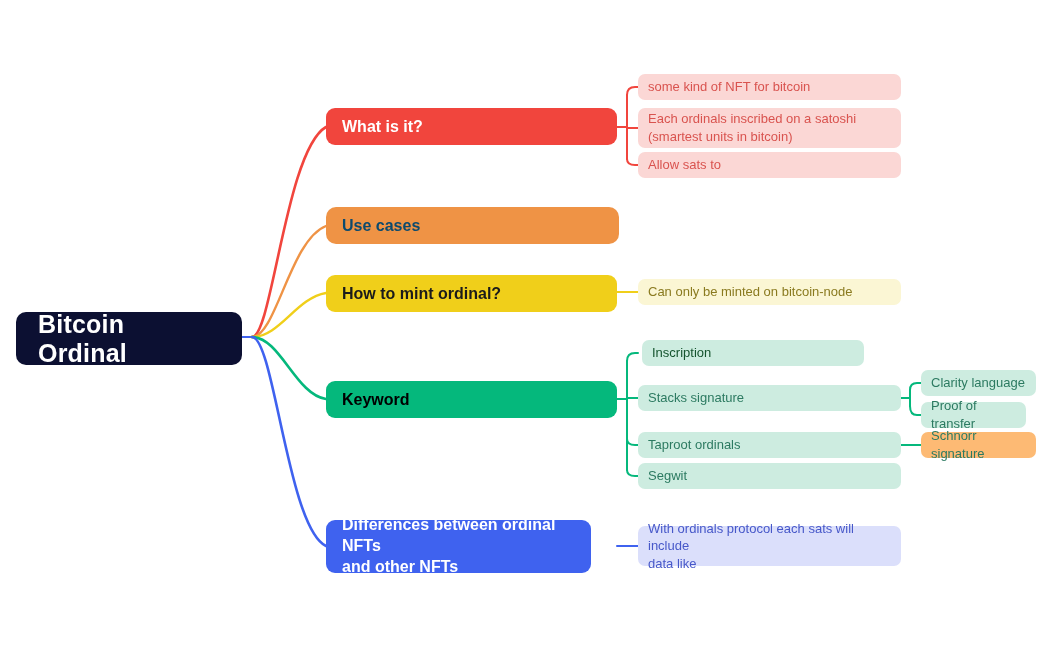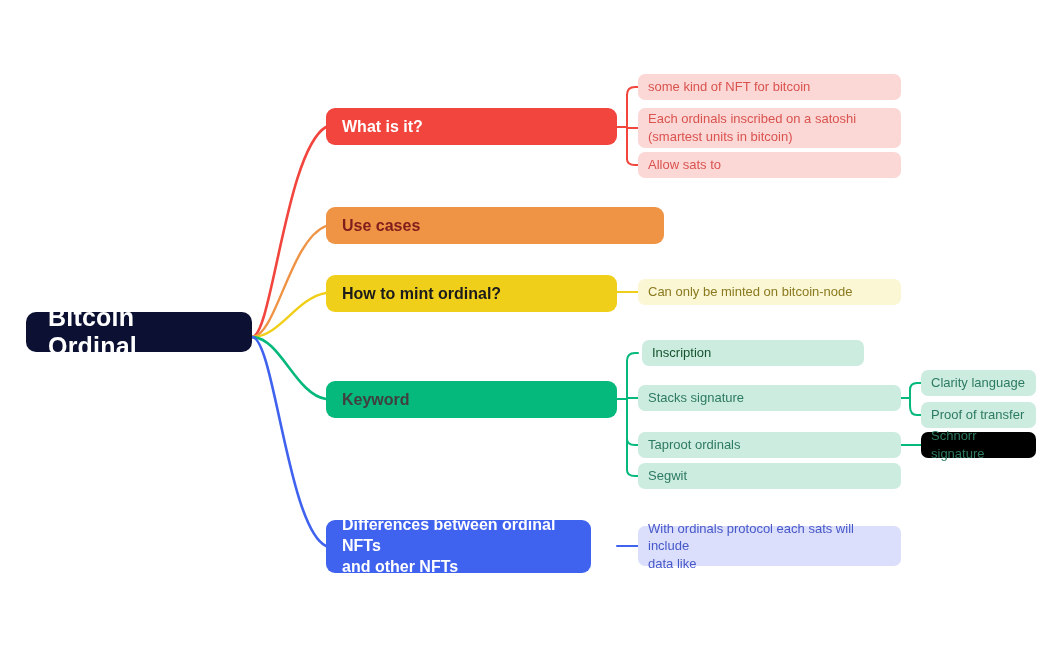--- a/index.html
+++ b/index.html
@@ -104,68 +104,68 @@
     <path d="M901,398 L910,398" stroke="#05b87c" stroke-width="2" fill="none" stroke-linecap="round"></path>
     <path d="M910,390 L910,406" stroke="#05b87c" stroke-width="2" fill="none" stroke-linecap="round"></path>
     <path d="M910,390 Q910,383 917,383 L921,383" stroke="#05b87c" stroke-width="2" fill="none" stroke-linecap="round"></path>
     <path d="M910,406 Q910,415 917,415 L921,415" stroke="#05b87c" stroke-width="2" fill="none" stroke-linecap="round"></path>
 
     <path d="M901,445 L921,445" stroke="#05b87c" stroke-width="2" fill="none" stroke-linecap="round"></path>
 
     <path d="M617,546 L638,546" stroke="#3f62ef" stroke-width="2" fill="none" stroke-linecap="round"></path>
   </svg>
 
-  <div class="node node-root" style="left:26px; top:312px; width:226px; height:40px;border-radius:10px;">
+  <div class="node node-root" style="left:16px; top:312px; width:226px; height:53px;border-radius:10px;">
     <span>Bitcoin Ordinal</span>
   </div>
 
   <div class="node node-topic" style="left:326px; top:108px; width:291px; height:37px; background:#f1453d; color:#ffffff;">
     <span>What is it?</span>
   </div>
   <div class="node node-leaf" style="left:638px; top:74px; width:263px; height:26px; background:#fbd7d5; color:#d9534f;">
     <span>some kind of NFT for bitcoin</span>
   </div>
   <div class="node node-leaf multiline" style="left:638px; top:108px; width:263px; height:40px; background:#fbd7d5; color:#d9534f;">
     <span style="white-space:pre-line;">Each ordinals inscribed on a satoshi
 (smartest units in bitcoin)</span>
   </div>
   <div class="node node-leaf" style="left:638px; top:152px; width:263px; height:26px; background:#fbd7d5; color:#d9534f;">
     <span>Allow sats to</span>
   </div>
 
-  <div class="node node-topic" style="left:326px; top:207px; width:338px; height:37px; background:#ef9345; color:#7f1d1d;">
+  <div class="node node-topic" style="left:326px; top:207px; width:293px; height:37px; background:#ef9345; color:#0c4a6e;border-radius:10px;">
     <span>Use cases</span>
   </div>
 
   <div class="node node-topic" style="left:326px; top:275px; width:291px; height:37px; background:#f0cf1a; color:#1b1b1b;">
     <span>How to mint ordinal?</span>
   </div>
   <div class="node node-leaf" style="left:638px; top:279px; width:263px; height:26px; background:#fbf6d4; color:#8a7a1f;">
     <span>Can only be minted on bitcoin-node</span>
   </div>
 
-  <div class="node node-topic" style="left:326px; top:381px; width:291px; height:37px; background:#05b87c; color:#404040;">
+  <div class="node node-topic" style="left:326px; top:381px; width:291px; height:37px; background:#05b87c; color:#000000;">
     <span>Keyword</span>
   </div>
   <div class="node node-leaf" style="left:642px; top:340px; width:222px; height:26px; background:#cdece0; color:#14532d;">
     <span>Inscription</span>
   </div>
   <div class="node node-leaf" style="left:638px; top:385px; width:263px; height:26px; background:#cdece0; color:#2c7a61;">
     <span>Stacks signature</span>
   </div>
   <div class="node node-leaf2" style="left:921px; top:370px; width:115px; height:26px; background:#cdece0; color:#2c7a61;">
     <span>Clarity language</span>
   </div>
-  <div class="node node-leaf2" style="left:921px; top:402px; width:115px; height:26px; background:#cdece0; color:#2c7a61;">
+  <div class="node node-leaf2" style="left:921px; top:402px; width:105px; height:26px; background:#cdece0; color:#2c7a61;">
     <span>Proof of transfer</span>
   </div>
   <div class="node node-leaf" style="left:638px; top:432px; width:263px; height:26px; background:#cdece0; color:#2c7a61;">
     <span>Taproot ordinals</span>
   </div>
-  <div class="node node-leaf2" style="left:921px; top:432px; width:115px; height:26px; background:#000000; color:#2c7a61;">
+  <div class="node node-leaf2" style="left:921px; top:432px; width:115px; height:26px; background:#fdba74; color:#2c7a61;">
     <span>Schnorr signature</span>
   </div>
   <div class="node node-leaf" style="left:638px; top:463px; width:263px; height:26px; background:#cdece0; color:#2c7a61;">
     <span>Segwit</span>
   </div>
 
   <div class="node node-topic multiline" style="left:326px; top:520px; width:265px; height:53px; background:#3f62ef; color:#ffffff;">
     <span style="white-space:pre-line; line-height:1.3;">Differences between ordinal NFTs
 and other NFTs</span>
   </div>

